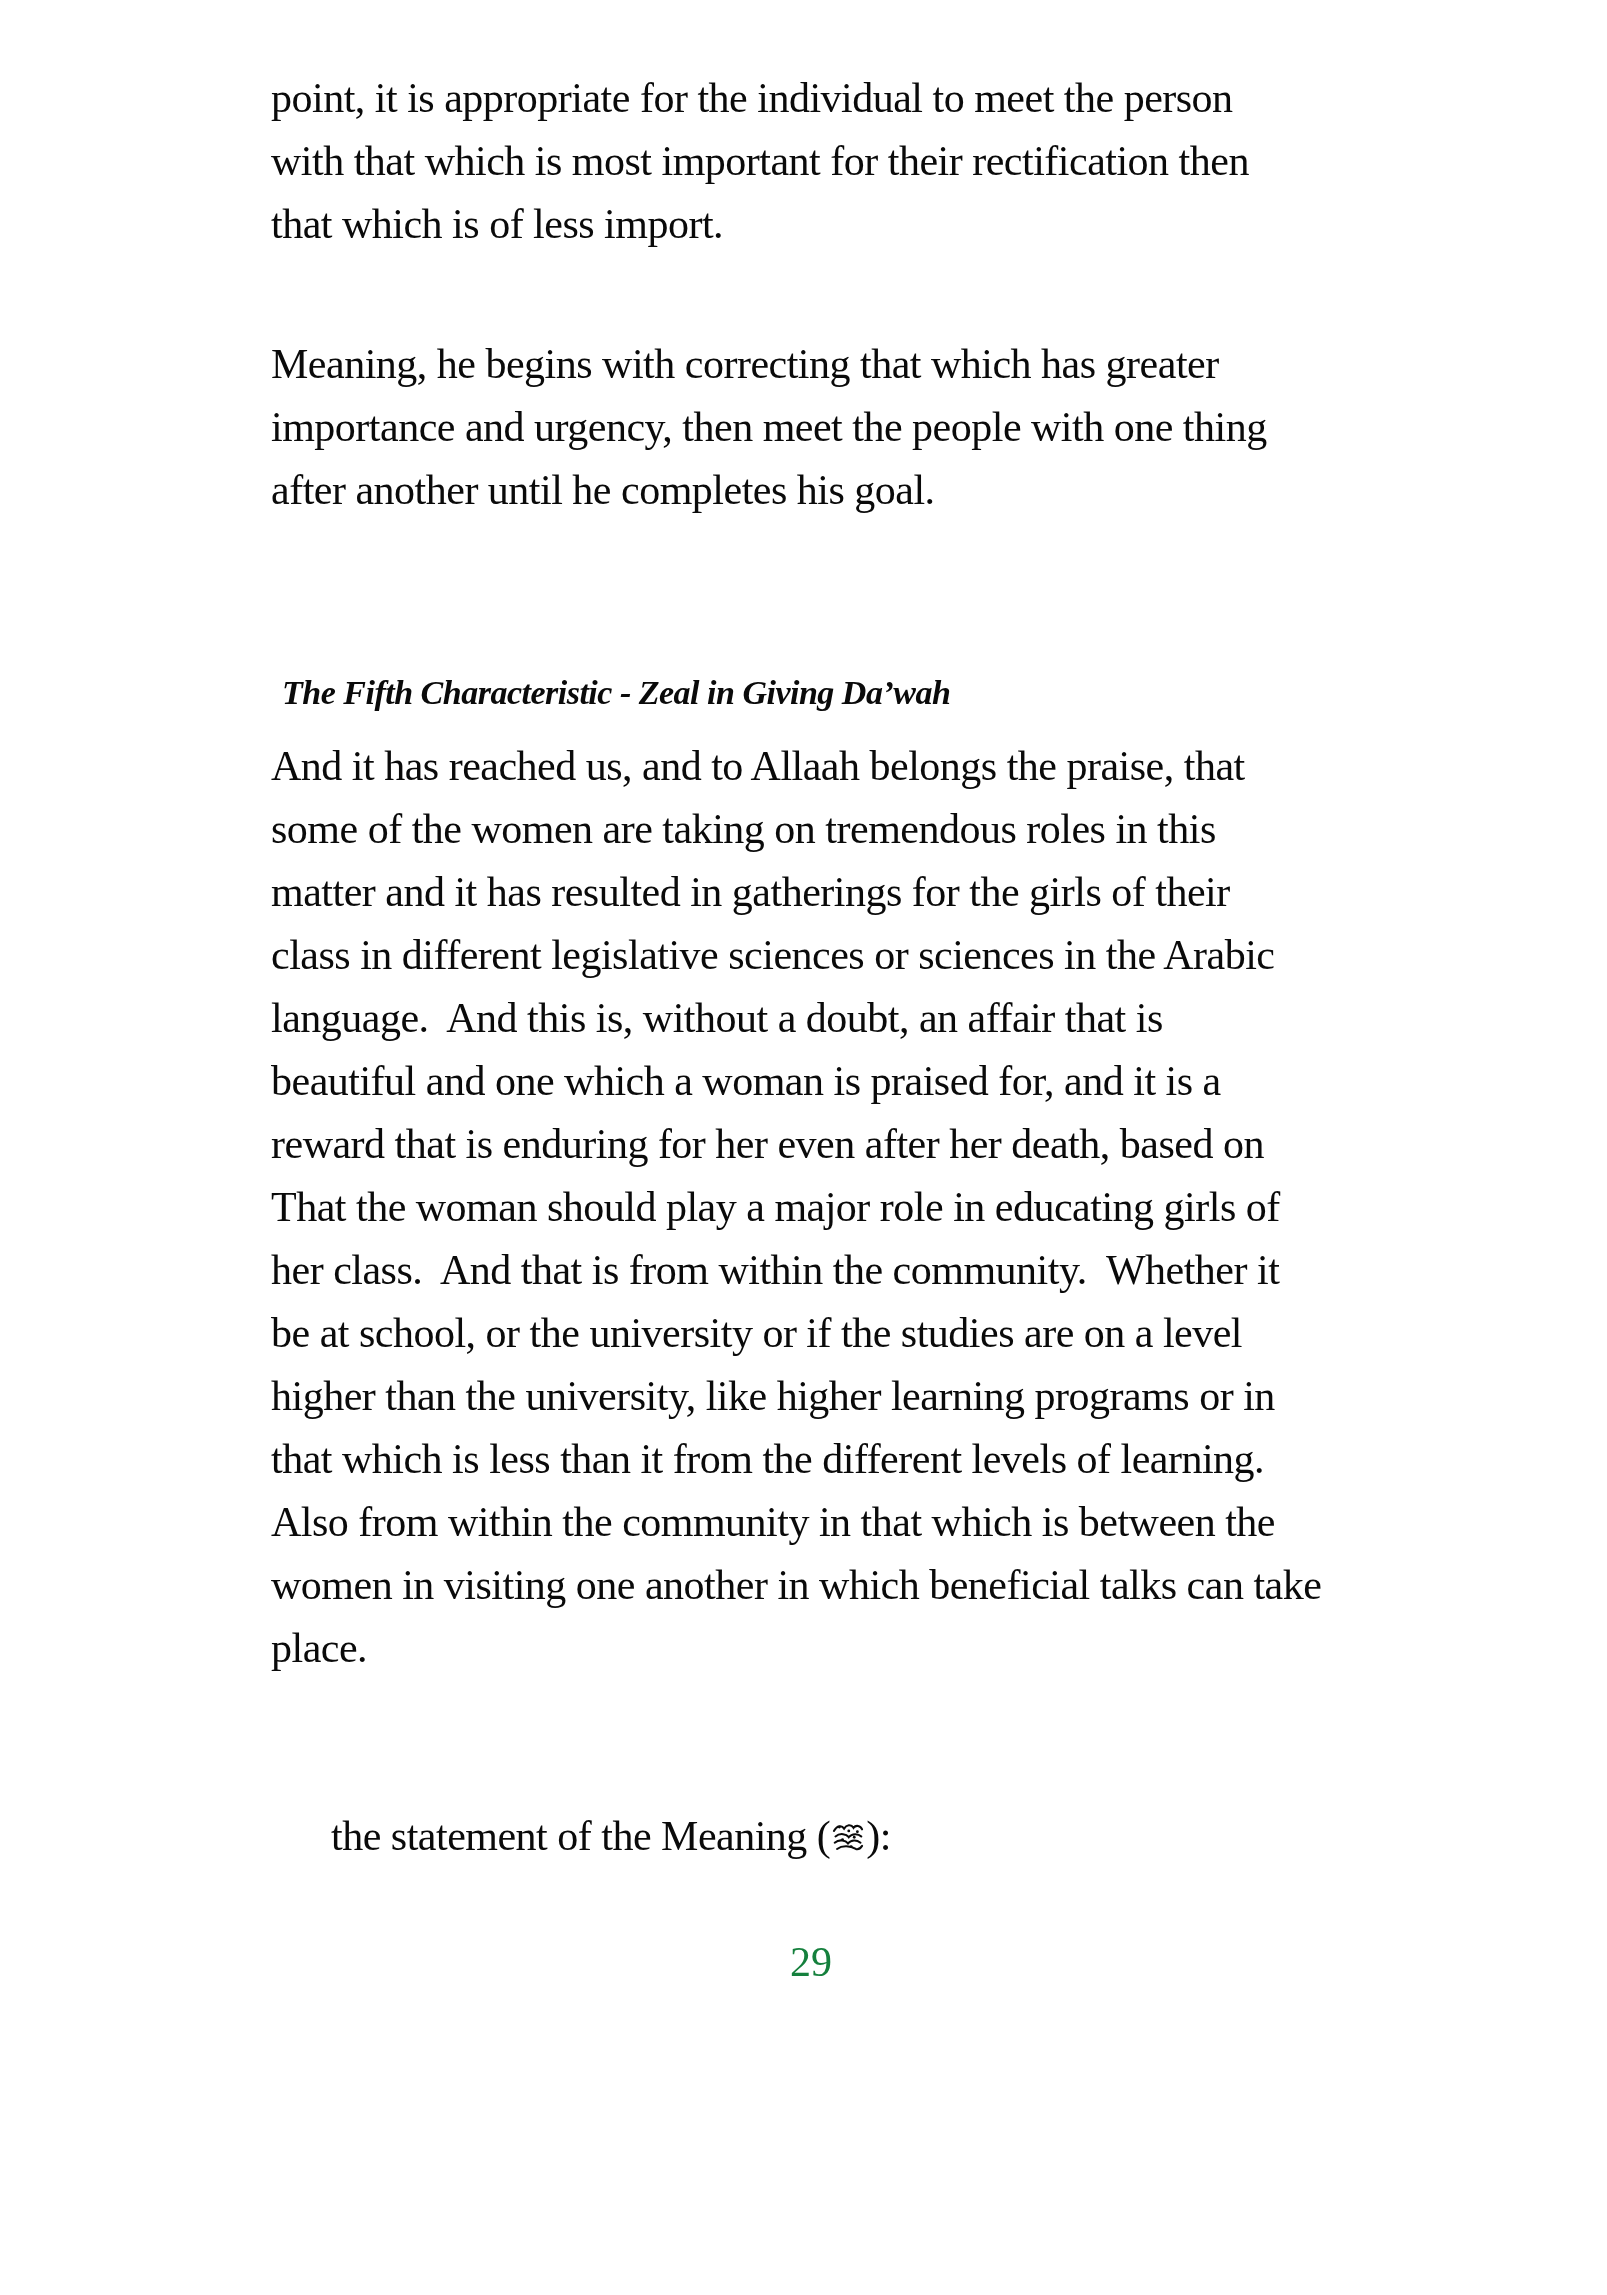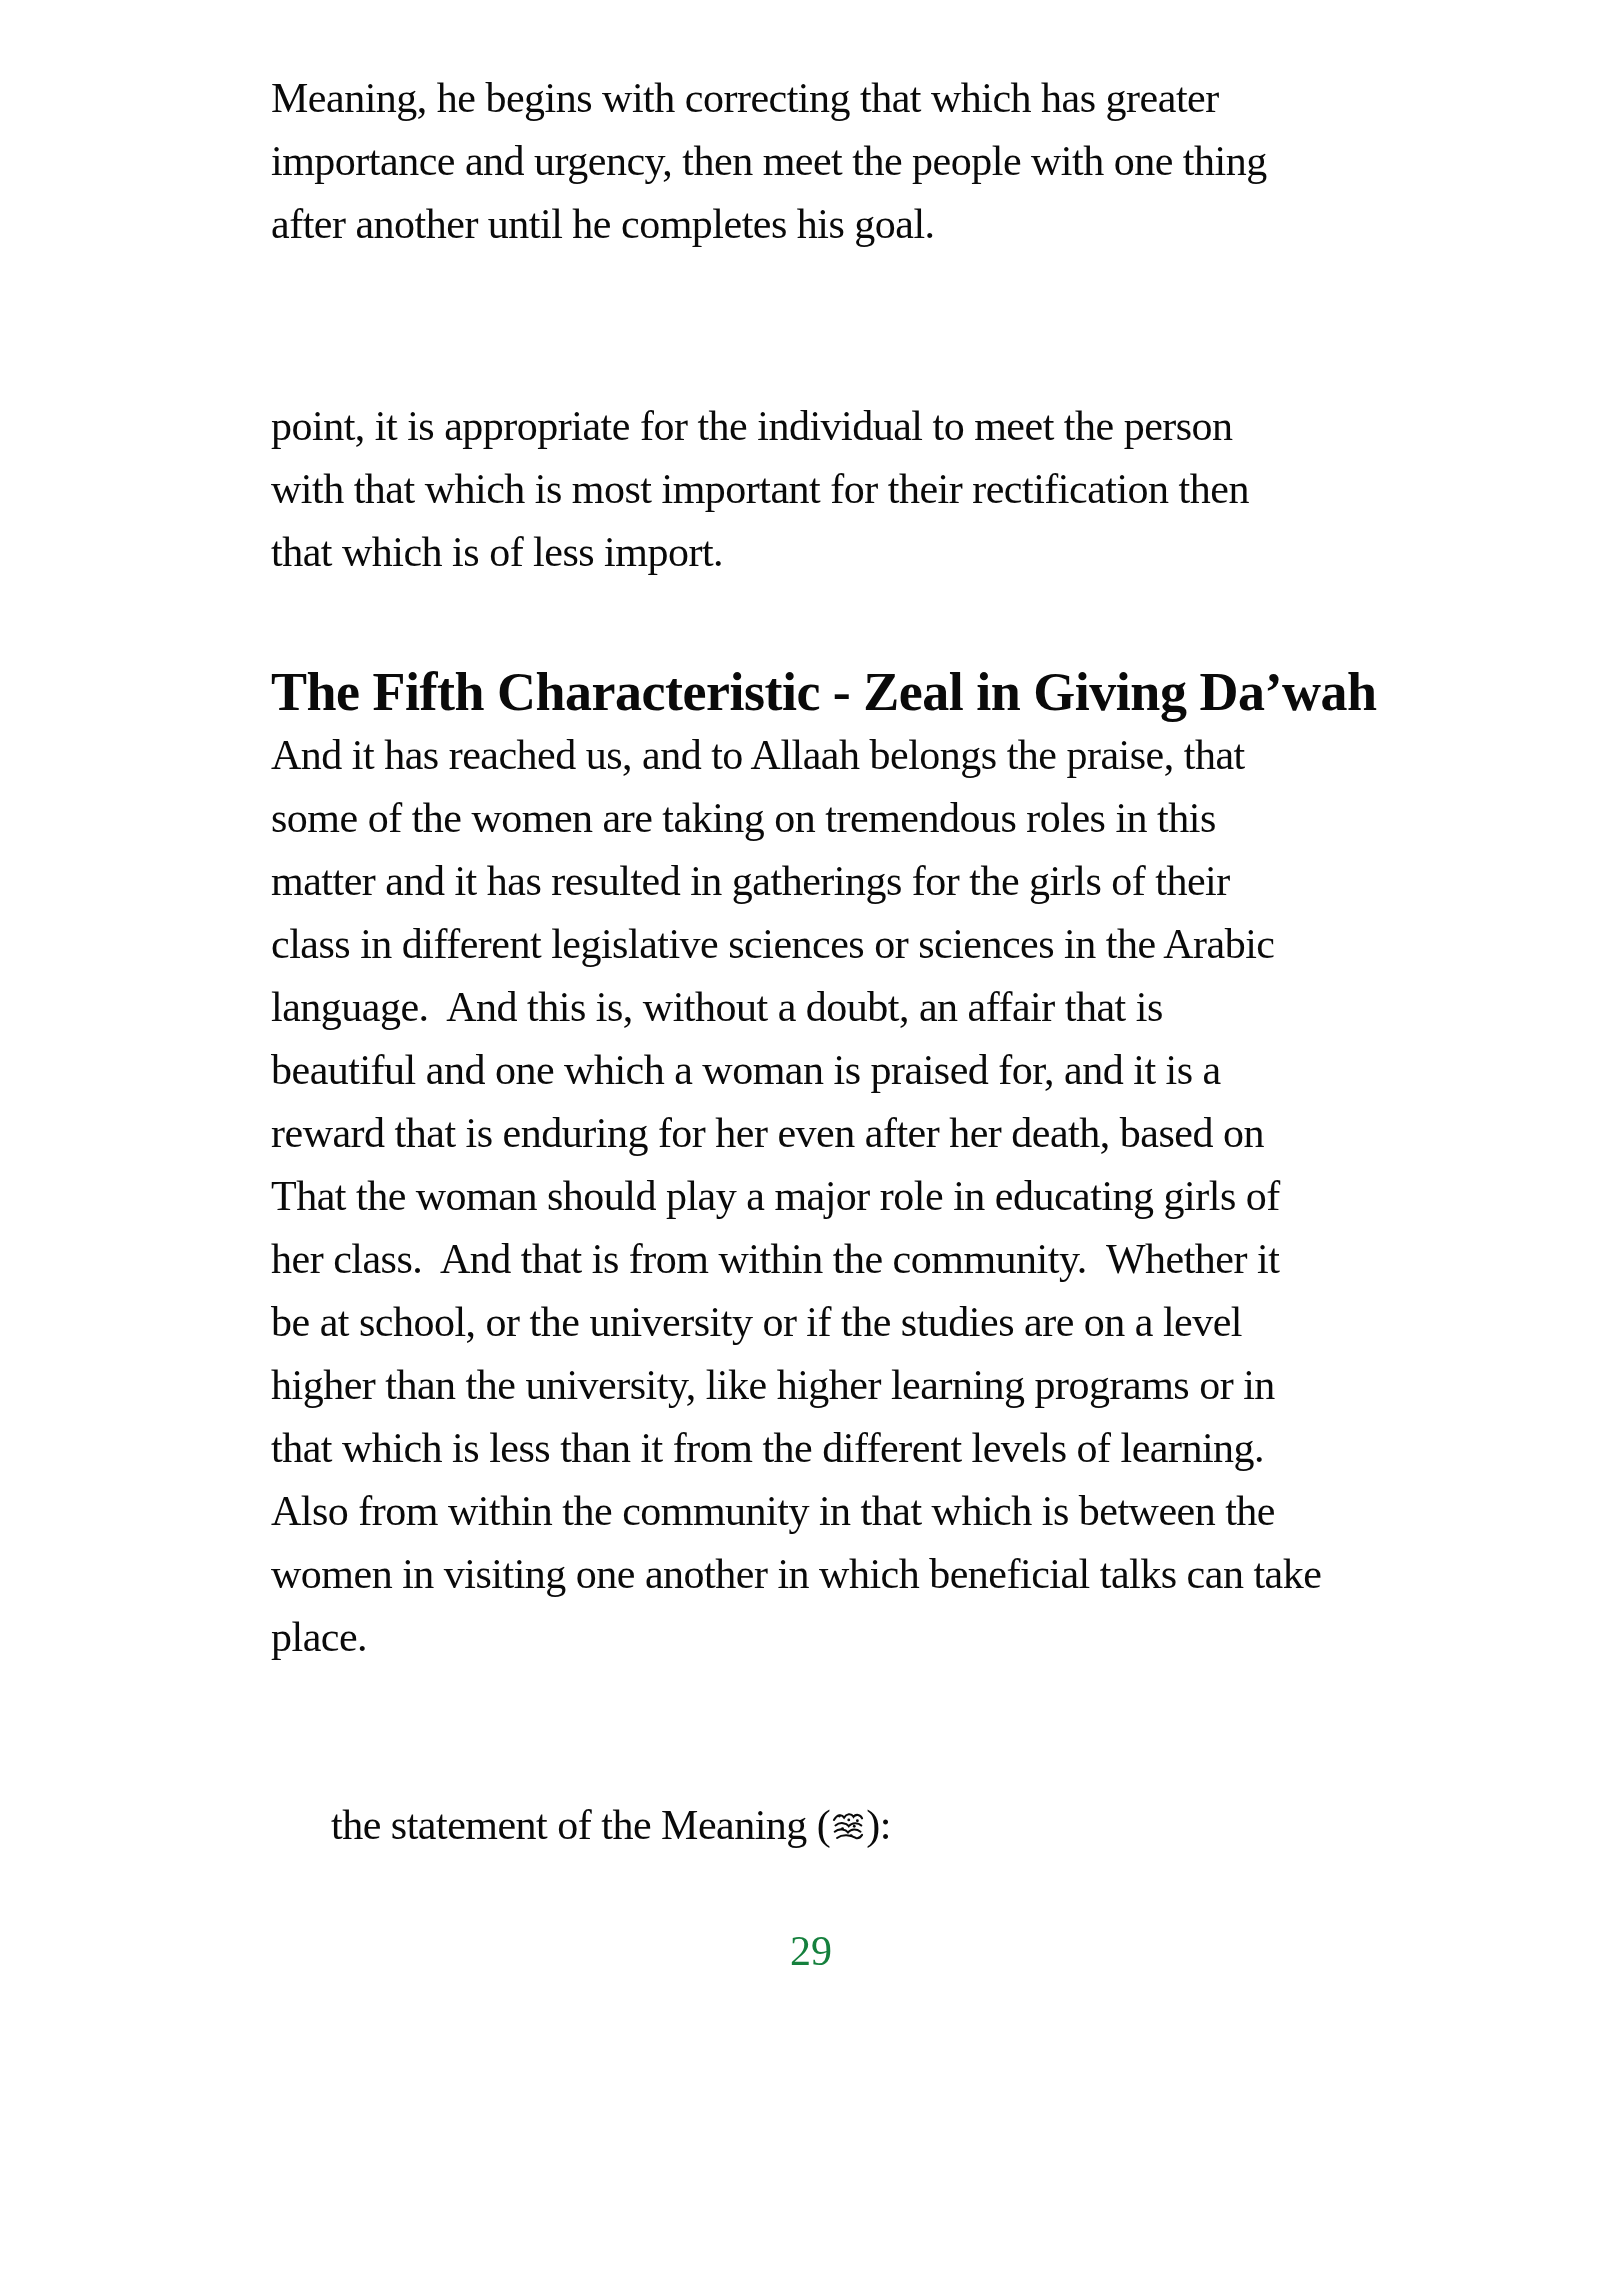--- a/index.html
+++ b/index.html
@@ -32,25 +32,26 @@
     font-size: 42px;
     line-height: 63px;
     letter-spacing: -0.5px;
     white-space: pre;
     color: #0a0a0a;
   }
   .para.gap-after-small  { margin-bottom: 77px; }
   .para.gap-after-large  { margin-bottom: 139px; }
   .para.gap-after-line   { margin-bottom: 62px;  }
   .section-heading {
-    margin: 0;
-    font-size: 54px;
+    margin: 11px;
+    font-size: 34px;
     line-height: 63px;
     letter-spacing: -0.5px;
     font-weight: bold;
+    font-style: italic;
     white-space: pre;
     color: #0a0a0a;
   }
   .prophet-line {
     font-size: 42px;
     line-height: 63px;
     letter-spacing: -0.5px;
     white-space: pre;
     color: #0a0a0a;
   }
@@ -68,27 +69,27 @@
     text-align: center;
     color: #15803d;
   }
 </style>
 </head>
 <body>
 
 <div class="page">
   <div class="content">
 
+    <p class="para gap-after-small">point, it is appropriate for the individual to meet the person
+with that which is most important for their rectification then
+that which is of less import.</p>
+
     <p class="para gap-after-large">Meaning, he begins with correcting that which has greater
 importance and urgency, then meet the people with one thing
 after another until he completes his goal.</p>
-
-    <p class="para gap-after-small">point, it is appropriate for the individual to meet the person
-with that which is most important for their rectification then
-that which is of less import.</p>
 
     <h2 class="section-heading">The Fifth Characteristic - Zeal in Giving Da’wah</h2>
 
     <p class="para">And it has reached us, and to Allaah belongs the praise, that
 some of the women are taking on tremendous roles in this
 matter and it has resulted in gatherings for the girls of their
 class in different legislative sciences or sciences in the Arabic
 language.  And this is, without a doubt, an affair that is
 beautiful and one which a woman is praised for, and it is a
 reward that is enduring for her even after her death, based on</p>

